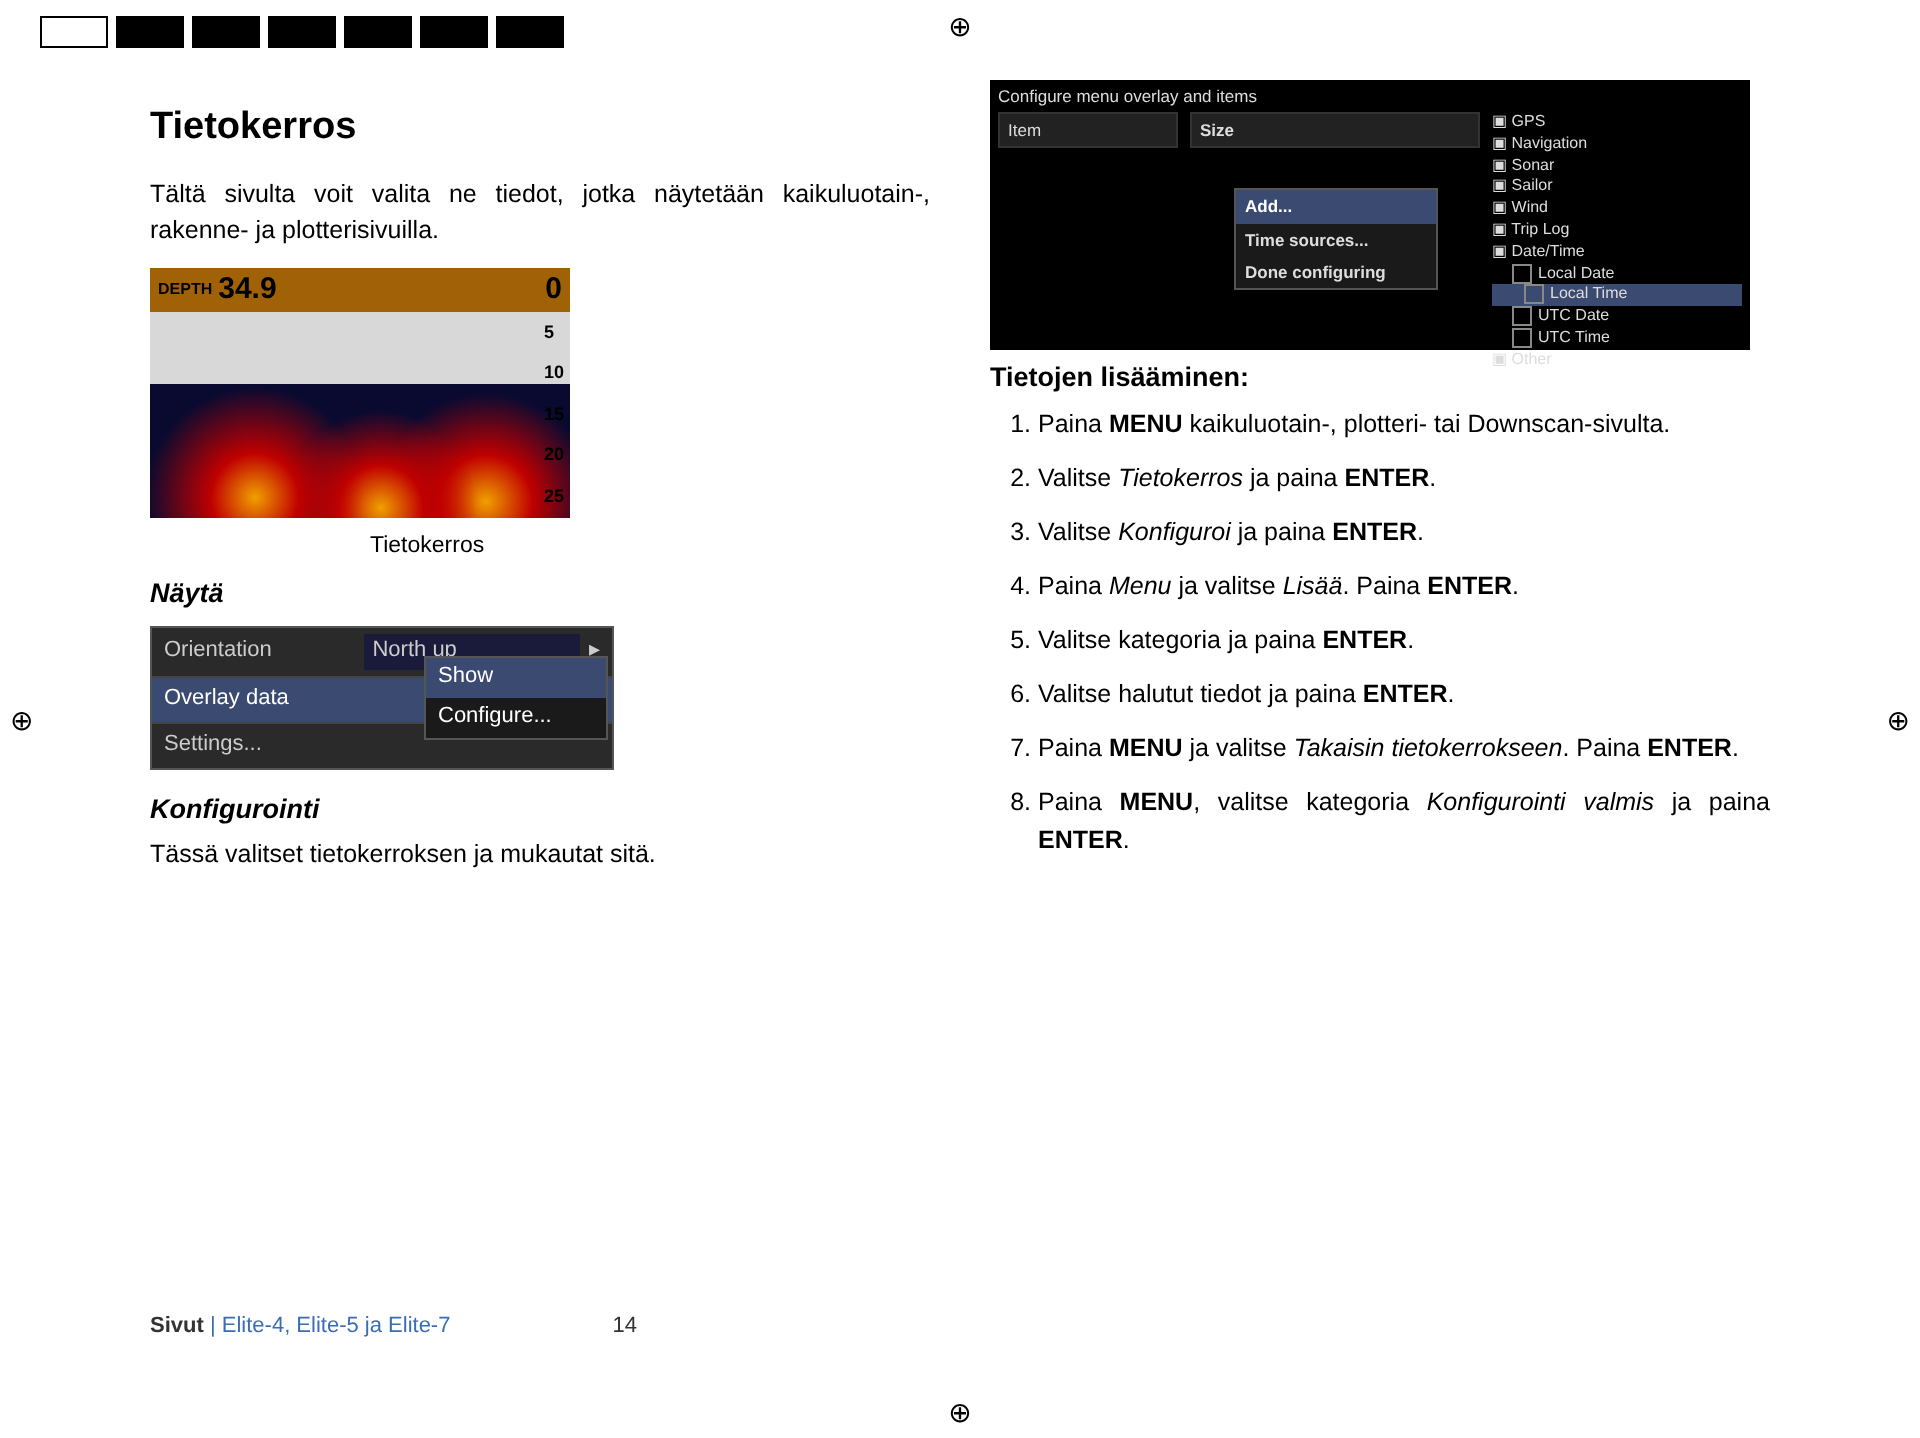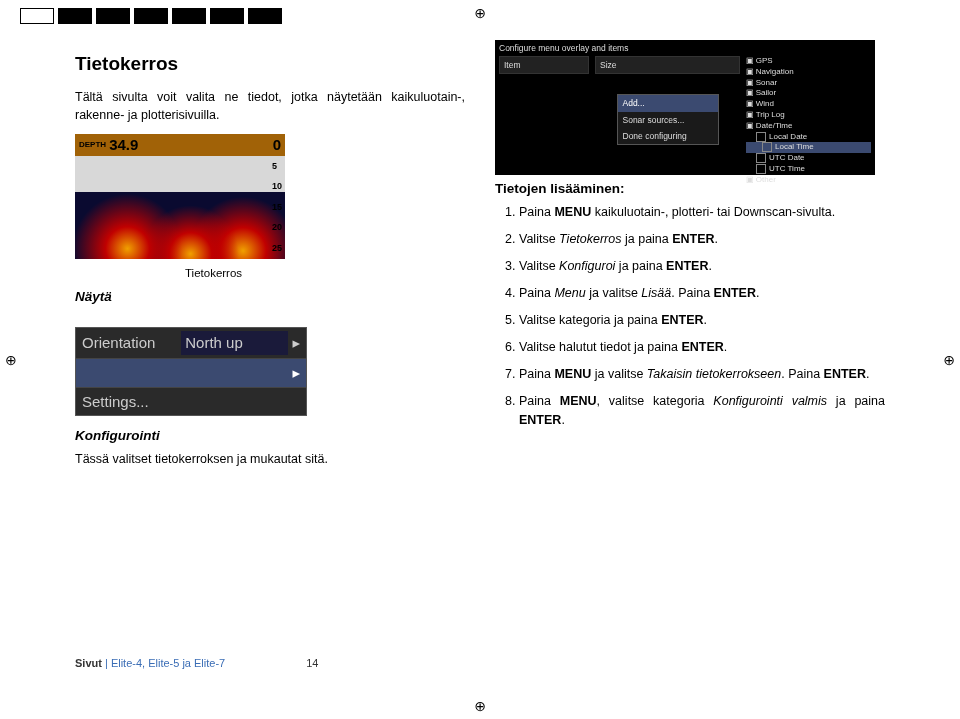--- a/index.html
+++ b/index.html
@@ -54,38 +54,38 @@
     background: linear-gradient(180deg,#d8d8d8 0%,#d8d8d8 35%,transparent 35%),
                 radial-gradient(circle at 25% 90%, #f0a000 0%, #c00000 12%, transparent 30%),
                 radial-gradient(circle at 55% 95%, #f0a000 0%, #c00000 14%, transparent 32%),
                 radial-gradient(circle at 80% 92%, #f0a000 0%, #c00000 12%, transparent 28%),
                 #0a0a30;
   }
   .sonar-scale { position:absolute; right:3px; top:26px; bottom:4px; display:flex; flex-direction:column; justify-content:space-between; font-size:9px; font-weight:bold; color:#000;}
 
   
   .menu1 {
-    width:230px; background:#2a2a2a; color:#ccc; font-size:15px; border:1px solid #555; margin:20px 0 10px 0;
+    width:230px; background:#2a2a2a; color:#ccc; font-size:11px; border:1px solid #555; margin:6px 0 10px 0;
   }
   .menu1 .row { display:flex; align-items:center; padding:3px 6px; border-bottom:1px solid #444;}
   .menu1 .row:last-child { border-bottom:none;}
   .menu1 .sel { background:#3b4a70; color:#fff;}
   .menu1 .cell { flex:1;}
   .menu1 .pop { background:#1a1a1a; margin-left:auto; width:90px; border:1px solid #555;}
   .menu1 .pop div { padding:2px 6px;}
   .menu1 .pop .psel { background:#3b4a70; color:#fff;}
 
   
   .config-shot {
     width:380px; height:135px; background:#000000; position:relative; font-size:8.5px; color:#ddd;
   }
   .config-shot .top { position:absolute; top:2px; left:4px;}
   .config-shot .cols { position:absolute; top:16px; left:4px; right:4px; bottom:4px; display:flex; gap:6px;}
   .config-shot .c1 { width:90px;}
-  .config-shot .c2 { flex:1; position:relative;}
+  .config-shot .c2 { flex:1; position:relative;font-weight:bold;}
   .config-shot .c3 { width:125px;}
   .config-shot .hdr { background:#222; padding:2px 4px; margin-bottom:2px; border:1px solid #333;}
   .config-shot .popup { background:#1a1a1a; border:1px solid #555; width:100px; margin:20px auto 0 auto;}
   .config-shot .popup div { padding:2px 5px;}
   .config-shot .popup .ps { background:#3b4a70; color:#fff;}
   .config-shot .tree { font-size:8px; line-height:1.35;}
   .config-shot .tree .box { display:inline-block; width:8px; height:8px; border:1px solid #888; margin-right:3px; vertical-align:middle;}
 
   ol.steps { margin:4px 0 0 0; padding-left:24px;}
   ol.steps li { margin-bottom:9px; text-align:justify;}
@@ -146,21 +146,26 @@
 
     <div class="subhead">Näytä</div>
 
     <div class="menu1">
       <div class="row">
           <span class="cell">Orientation</span>
           <span class="cell" style="background:#1a1a3a;padding:1px 4px;">North up</span>
           <span style="margin-left:4px;">▸</span>
         </div>
       <div class="row sel">
+        <span class="cell">Overlay data</span>
           <span style="margin-left:auto;">▸</span>
+        <div class="pop" style="position:absolute; margin-left:130px; margin-top:-2px;">
+          <div class="psel">Show</div>
+          <div>Configure...</div>
+        </div>
       </div>
       <div class="row">
           <span class="cell">Settings...</span>
         </div>
     </div>
 
     <div class="subhead">Konfigurointi</div>
     <p>Tässä valitset tietokerroksen ja mukautat sitä.</p>
   </div>
 
@@ -168,21 +173,21 @@
     <div class="config-shot">
       <div class="top">Configure menu overlay and items</div>
       <div class="cols">
         <div class="c1">
             <div class="hdr">Item</div>
           </div>
         <div class="c2">
           <div class="hdr">Size</div>
           <div class="popup">
             <div class="ps">Add...</div>
-            <div>Sonar sources...</div>
+            <div>Time sources...</div>
             <div>Done configuring</div>
           </div>
         </div>
         <div class="c3 tree">
           <div>▣ <span>GPS</span></div>
           <div>▣ <span>Navigation</span></div>
           <div>▣ <span>Sonar</span></div>
           <div>▣ <span>Sailor</span></div>
           <div>▣ <span>Wind</span></div>
           <div>▣ <span>Trip Log</span></div>

